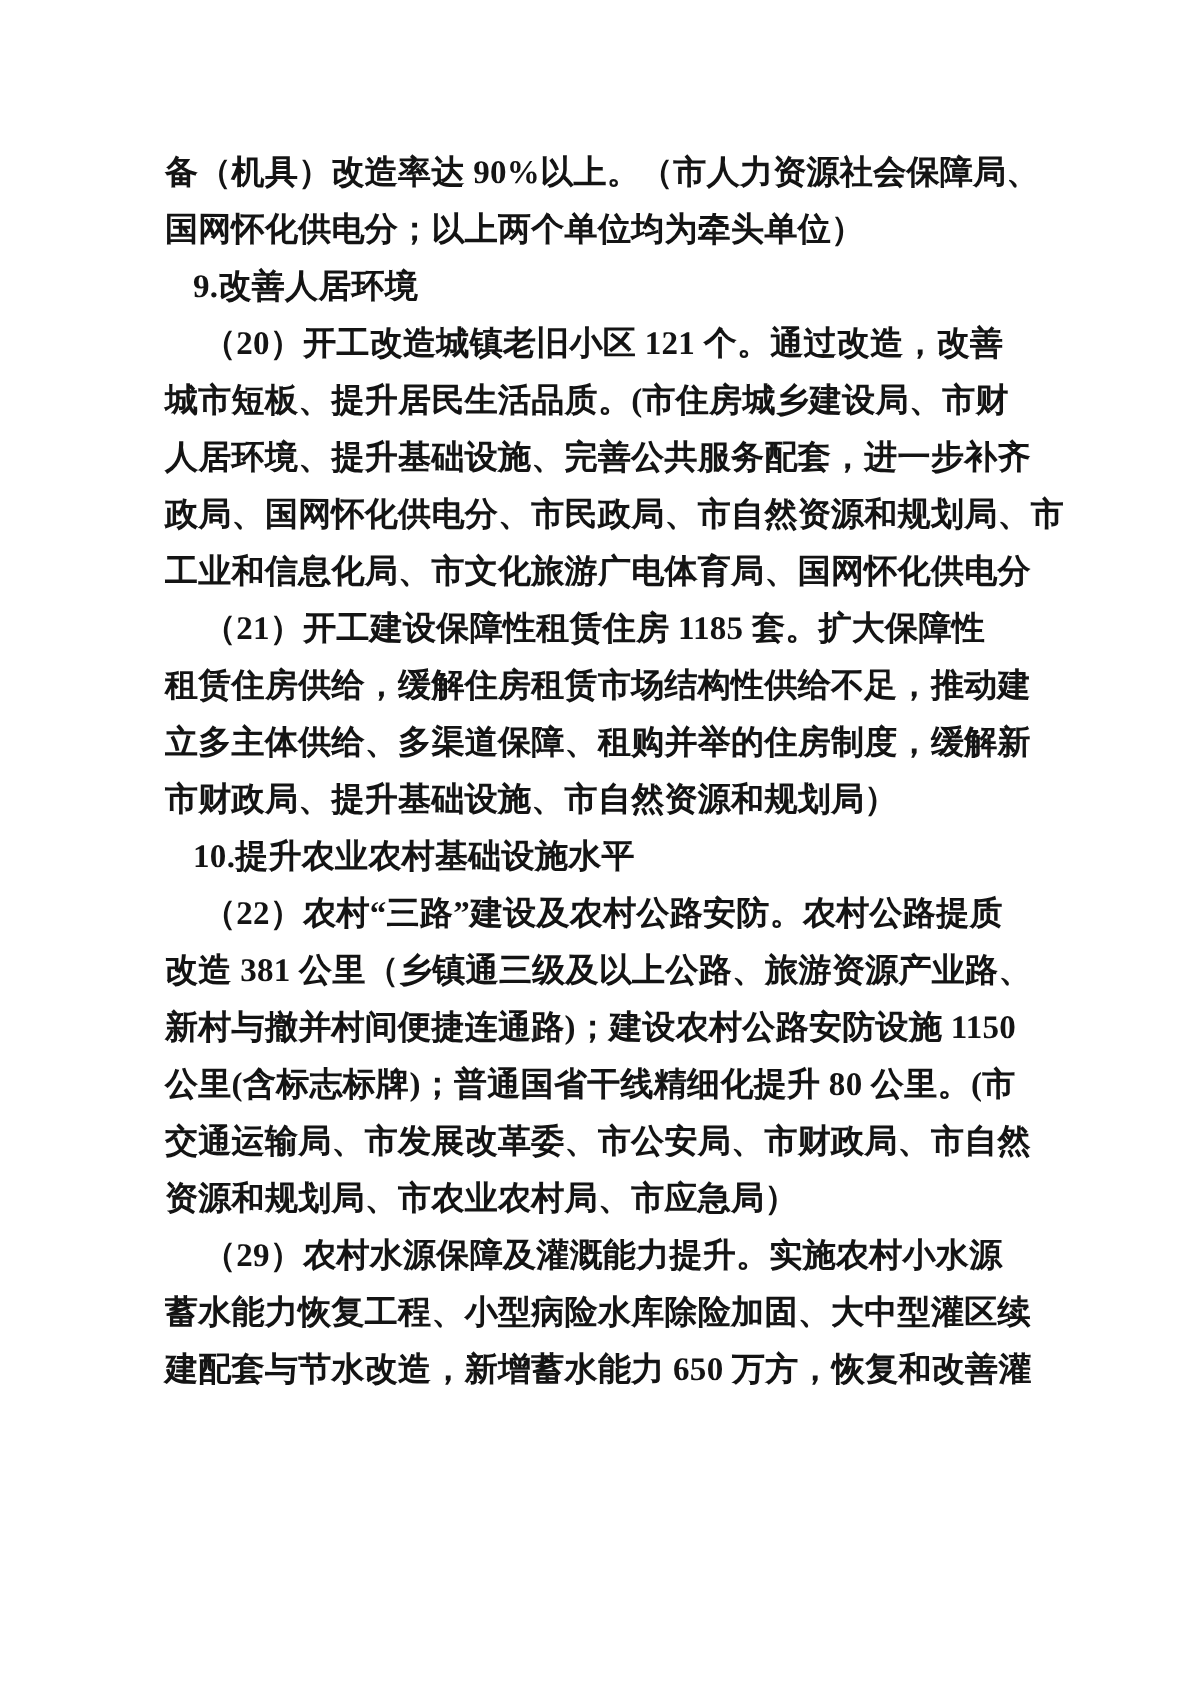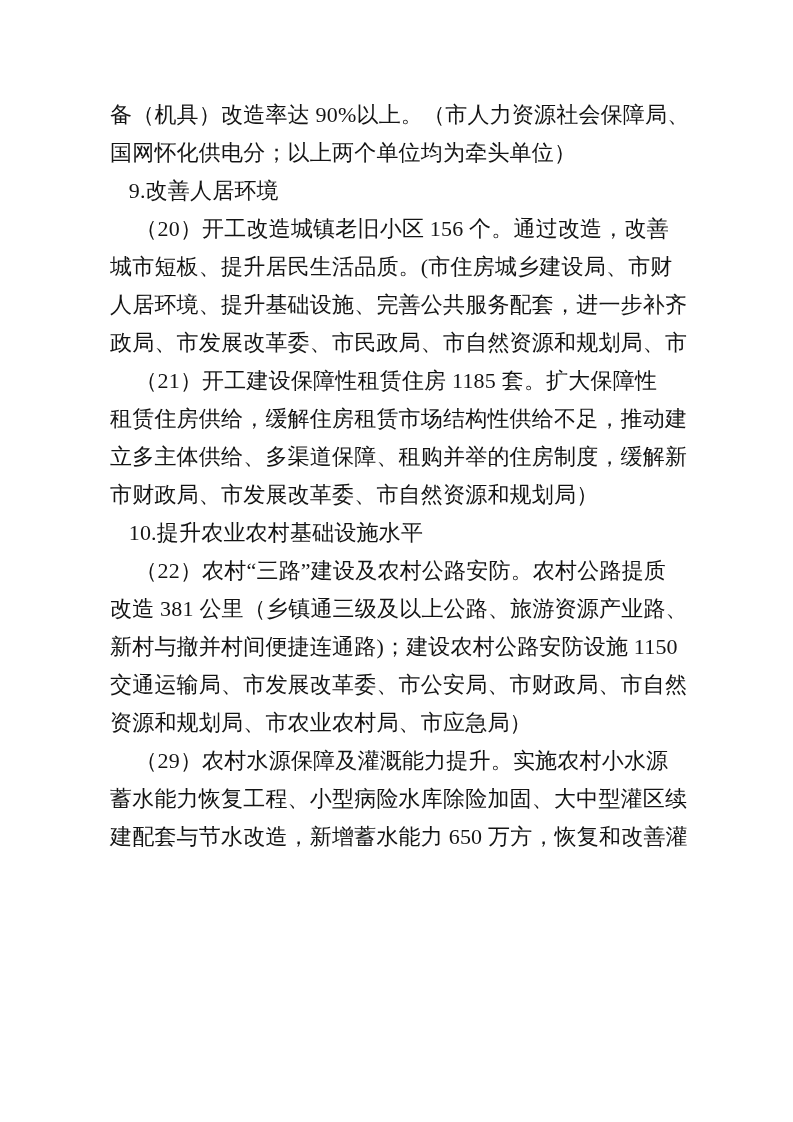--- a/index.html
+++ b/index.html
@@ -7,20 +7,21 @@
     padding: 0;
     background: #ffffff;
   }
   .page {
     position: relative;
     width: 793px;
     height: 931px;
     background: #ffffff;
     overflow: hidden;
     box-sizing: border-box;
+    font-weight: bold;
   }
   .text-block {
     position: absolute;
     top: 96px;
     left: 110px;
     width: 578px;
     color: #141414;
     font-family: "Liberation Serif", "DejaVu Serif", serif;
     font-size: 22px;
     line-height: 38px;
@@ -52,38 +53,40 @@
 <div class="page">
   <div class="text-block" id="text-block">
       <div class="paragraph para-continuation">
         <span class="line">备（机具）改造率达 90%以上。（市人力资源社会保障局、</span>
         <span class="line">国网怀化供电分；以上两个单位均为牵头单位）</span>
       </div>
       <div class="paragraph para-heading">
         <span class="line">9.改善人居环境</span>
       </div>
       <div class="paragraph para-item">
-        <span class="line">（20）开工改造城镇老旧小区 156 个。通过改造，改善</span>
+        <span class="line">（20）开工改造城镇老旧小区 121 个。通过改造，改善</span>
         <span class="line">城市短板、提升居民生活品质。(市住房城乡建设局、市财</span>
         <span class="line">人居环境、提升基础设施、完善公共服务配套，进一步补齐</span>
-        <span class="line">政局、市发展改革委、市民政局、市自然资源和规划局、市</span>
+        <span class="line">政局、国网怀化供电分、市民政局、市自然资源和规划局、市</span>
+        <span class="line">工业和信息化局、市文化旅游广电体育局、国网怀化供电分</span>
       </div>
       <div class="paragraph para-item">
         <span class="line">（21）开工建设保障性租赁住房 1185 套。扩大保障性</span>
         <span class="line">租赁住房供给，缓解住房租赁市场结构性供给不足，推动建</span>
         <span class="line">立多主体供给、多渠道保障、租购并举的住房制度，缓解新</span>
-        <span class="line">市财政局、市发展改革委、市自然资源和规划局）</span>
+        <span class="line">市财政局、提升基础设施、市自然资源和规划局）</span>
       </div>
       <div class="paragraph para-heading">
         <span class="line">10.提升农业农村基础设施水平</span>
       </div>
       <div class="paragraph para-item">
         <span class="line">（22）农村“三路”建设及农村公路安防。农村公路提质</span>
         <span class="line">改造 381 公里（乡镇通三级及以上公路、旅游资源产业路、</span>
         <span class="line">新村与撤并村间便捷连通路)；建设农村公路安防设施 1150</span>
+        <span class="line">公里(含标志标牌)；普通国省干线精细化提升 80 公里。(市</span>
         <span class="line">交通运输局、市发展改革委、市公安局、市财政局、市自然</span>
         <span class="line">资源和规划局、市农业农村局、市应急局）</span>
       </div>
       <div class="paragraph para-item">
         <span class="line">（29）农村水源保障及灌溉能力提升。实施农村小水源</span>
         <span class="line">蓄水能力恢复工程、小型病险水库除险加固、大中型灌区续</span>
         <span class="line">建配套与节水改造，新增蓄水能力 650 万方，恢复和改善灌</span>
       </div>
     </div>
 </div>

